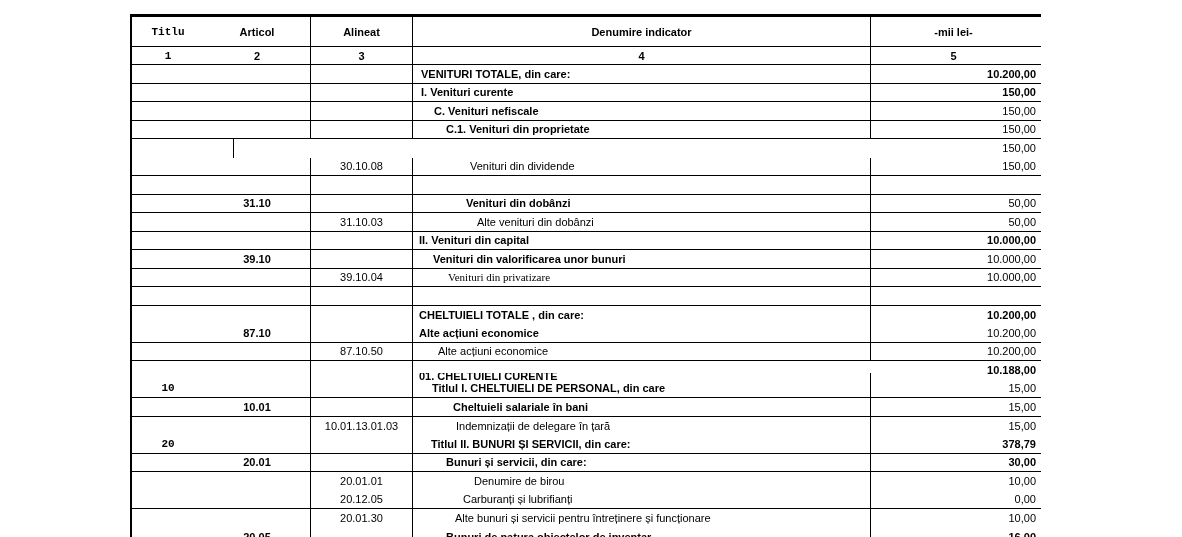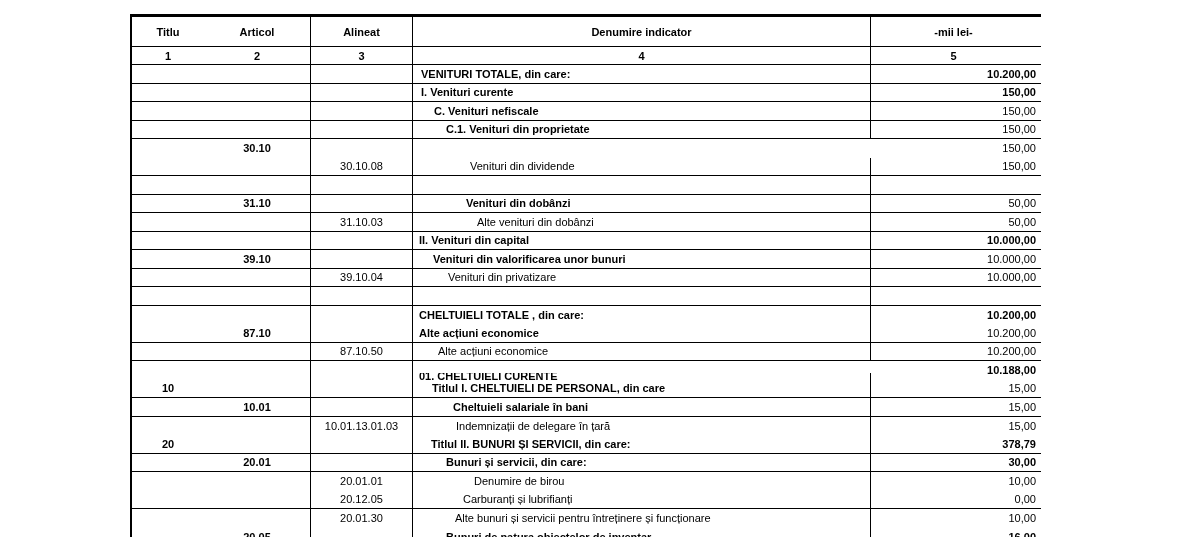--- a/index.html
+++ b/index.html
@@ -37,21 +37,21 @@
   .row.header-row{height:30px;font-weight:bold;}
   .row.num-row{height:18px;font-weight:bold;}
   .cell{
     display:flex;
     align-items:center;
     box-sizing:border-box;
     overflow:hidden;
     white-space:nowrap;
   }
   .c-group{width:179px;border-right:1.4px solid #000;display:flex;}
-  .c-titlu{width:72px;justify-content:center;}
+  .c-titlu{width:72px;justify-content:center;font-family:Liberation Mono, monospace;}
   .c-articol{flex:1;justify-content:center;}
   .c-alineat{width:102px;border-right:1.4px solid #000;justify-content:center;}
   .c-denumire{width:458px;border-right:1.4px solid #000;justify-content:flex-start;}
   .c-value{flex:1;justify-content:flex-end;padding-right:5px;}
   .c-center{justify-content:center;}
   .b{font-weight:bold;}
   .r{font-weight:normal;}
 </style>
 </head>
 <body>
@@ -110,24 +110,20 @@
         <div class="row">
           <div class="cell c-group">
             <div class="cell c-titlu b"></div>
             <div class="cell c-articol b"></div>
           </div>
           <div class="cell c-alineat b"></div>
           <div class="cell c-denumire b" style="padding-left: 33px;">C.1. Venituri din proprietate</div>
           <div class="cell c-value r">150,00</div>
         </div>
         <div class="row nb">
-          <div class="cell c-group">
-            <div class="cell c-titlu b"></div>
-            <div class="cell c-articol b">30.10</div>
-          </div>
           <div class="cell c-alineat b"></div>
           <div class="cell c-denumire b" style="padding-left: 46px; margin-top: 32px;">Venituri din proprietate</div>
           <div class="cell c-value r">150,00</div>
         </div>
         <div class="row">
           <div class="cell c-group">
             <div class="cell c-titlu r"></div>
             <div class="cell c-articol r"></div>
           </div>
           <div class="cell c-alineat r">30.10.08</div>
@@ -178,21 +174,21 @@
           <div class="cell c-alineat b"></div>
           <div class="cell c-denumire b" style="padding-left: 20px;">Venituri din valorificarea unor bunuri</div>
           <div class="cell c-value r">10.000,00</div>
         </div>
         <div class="row">
           <div class="cell c-group">
             <div class="cell c-titlu r"></div>
             <div class="cell c-articol r"></div>
           </div>
           <div class="cell c-alineat r">39.10.04</div>
-          <div class="cell c-denumire r" style="padding-left: 35px;">Venituri din privatizare</div>
+          <div class="cell c-denumire r" style="padding-left: 35px; font-family: Liberation Serif, serif;">Venituri din privatizare</div>
           <div class="cell c-value r">10.000,00</div>
         </div>
         <div class="row">
           <div class="cell c-group">
             <div class="cell c-titlu r"></div>
             <div class="cell c-articol r"></div>
           </div>
           <div class="cell c-alineat r"></div>
           <div class="cell c-denumire r" style="padding-left: 0px;"></div>
           <div class="cell c-value r"></div>

